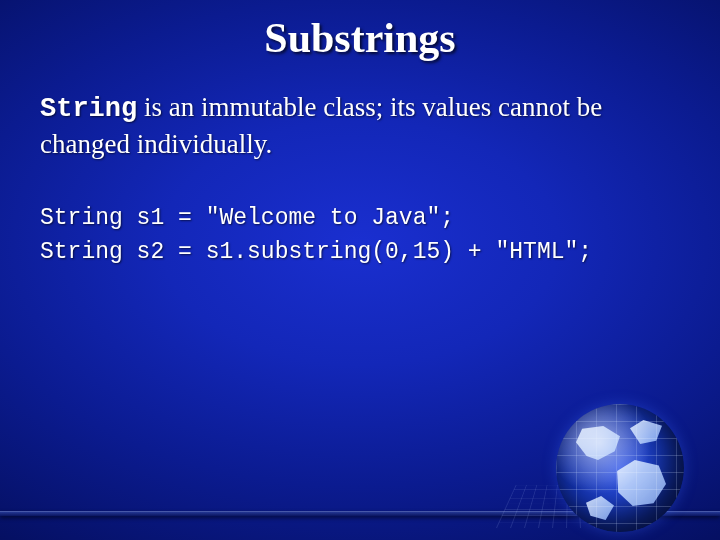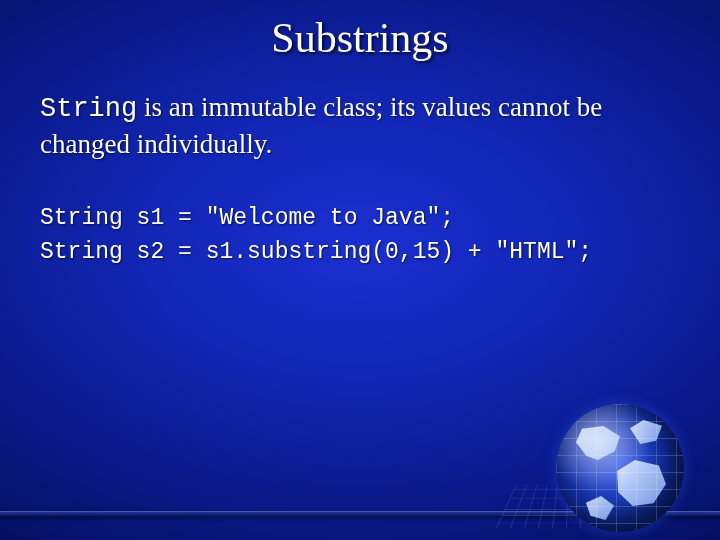--- a/index.html
+++ b/index.html
@@ -22,30 +22,31 @@
     position: relative;
     color: #ffffff;
     box-sizing: border-box;
   }
   .title {
     text-align: center;
     font-size: 42px;
     padding-top: 14px;
     color: #ffffff;
     text-shadow: 2px 2px 3px rgba(0,0,0,0.7);
-    font-weight: normal;
+    font-weight: bold;
   }
   .body {
     padding: 28px 40px 0 40px;
     font-size: 27px;
     line-height: 1.3;
     text-shadow: 1px 1px 2px rgba(0,0,0,0.6);
   }
   .mono {
     font-family: "Courier New", Courier, monospace;
+    font-weight: bold;
   }
   .code-block {
     padding: 40px 40px 0 40px;
     font-family: "Courier New", Courier, monospace;
     font-size: 23px;
     line-height: 1.45;
     white-space: pre;
     text-shadow: 1px 1px 2px rgba(0,0,0,0.6);
   }
   .footer-bar {

